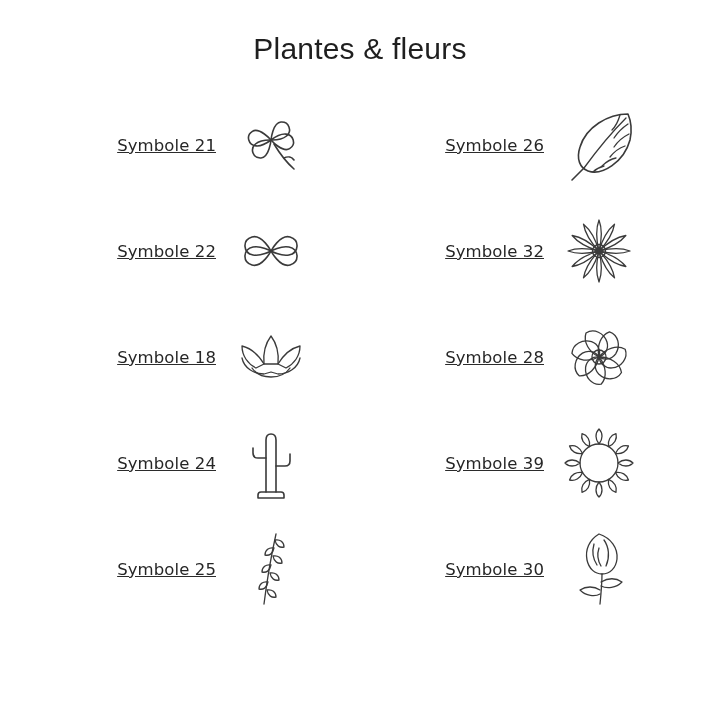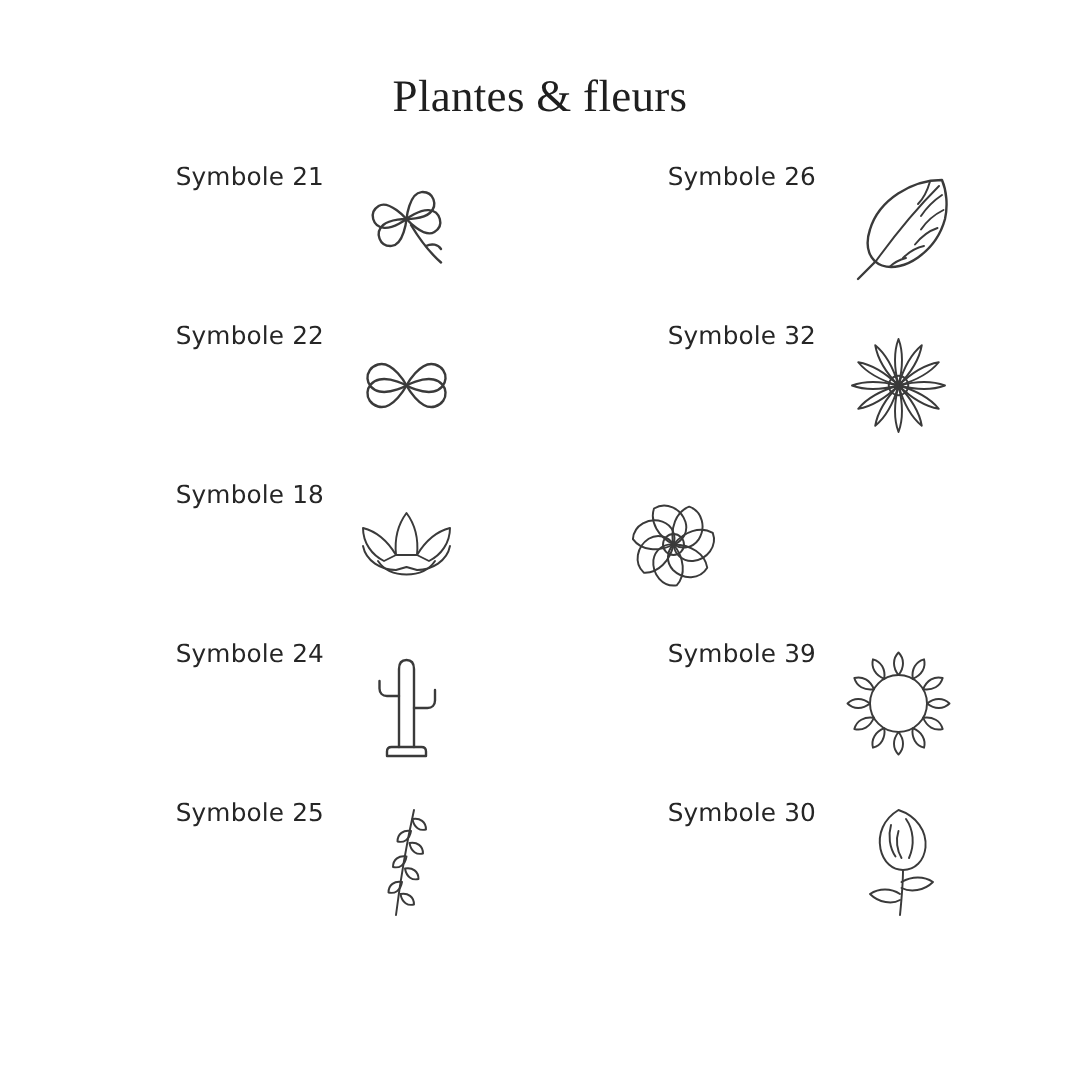--- a/index.html
+++ b/index.html
@@ -15,41 +15,42 @@
     overflow: hidden;
   }
   .page {
     position: relative;
     width: 720px;
     height: 720px;
     box-sizing: border-box;
   }
   .page-title {
     text-align: center;
-    font-family: Liberation Serif, serif;
+    font-family: Liberation Sans, sans-serif;
     font-size: 30px;
     font-weight: 400;
     letter-spacing: 0.2px;
     color: #1f1f1f;
     margin: 0;
-    padding-top: 48px;
+    padding-top: 32px;
   }
   .grid {
     margin-top: 26px;
     display: grid;
     grid-template-columns: 1fr 1fr;
     column-gap: 0px;
     row-gap: 0px;
     padding: 0 24px;
   }
   .cell {
     height: 106px;
     display: flex;
-    align-items: flex-start;
+    align-items: center;
     justify-content: flex-start;
+    text-decoration: underline;
   }
   .cell .label {
     width: 150px;
     text-align: right;
     font-size: 16.5px;
     font-weight: 400;
     color: #262626;
     letter-spacing: 0.1px;
     white-space: nowrap;
   }
@@ -172,20 +173,21 @@
             <path d="M36 50 C30 40 22 34 14 32 C14 42 20 50 28 54 Z"></path>
             <path d="M50 50 C56 40 64 34 72 32 C72 42 66 50 58 54 Z"></path>
             <path d="M14 44 C16 54 26 60 36 60 L43 58 L50 60 C60 60 70 54 72 44"></path>
             <path d="M24 54 C28 60 34 63 43 63 C52 63 58 60 62 54"></path>
           </g>
         </svg>
       </span>
     </div>
 
     <div class="cell col-right">
+      <span class="label">Symbole 28</span>
       <span class="glyph">
         <svg width="86" height="86" viewBox="0 0 86 86">
           <g class="stroke-thin">
             <g>
               <path d="M43 43 C33 38 27 28 30 19 C38 14 48 19 51 28 C53 35 49 41 43 43 Z"></path>
               <path d="M43 43 C33 38 27 28 30 19 C38 14 48 19 51 28 C53 35 49 41 43 43 Z" transform="rotate(51 43 43)"></path>
               <path d="M43 43 C33 38 27 28 30 19 C38 14 48 19 51 28 C53 35 49 41 43 43 Z" transform="rotate(102 43 43)"></path>
               <path d="M43 43 C33 38 27 28 30 19 C38 14 48 19 51 28 C53 35 49 41 43 43 Z" transform="rotate(153 43 43)"></path>
               <path d="M43 43 C33 38 27 28 30 19 C38 14 48 19 51 28 C53 35 49 41 43 43 Z" transform="rotate(204 43 43)"></path>
               <path d="M43 43 C33 38 27 28 30 19 C38 14 48 19 51 28 C53 35 49 41 43 43 Z" transform="rotate(255 43 43)"></path>

